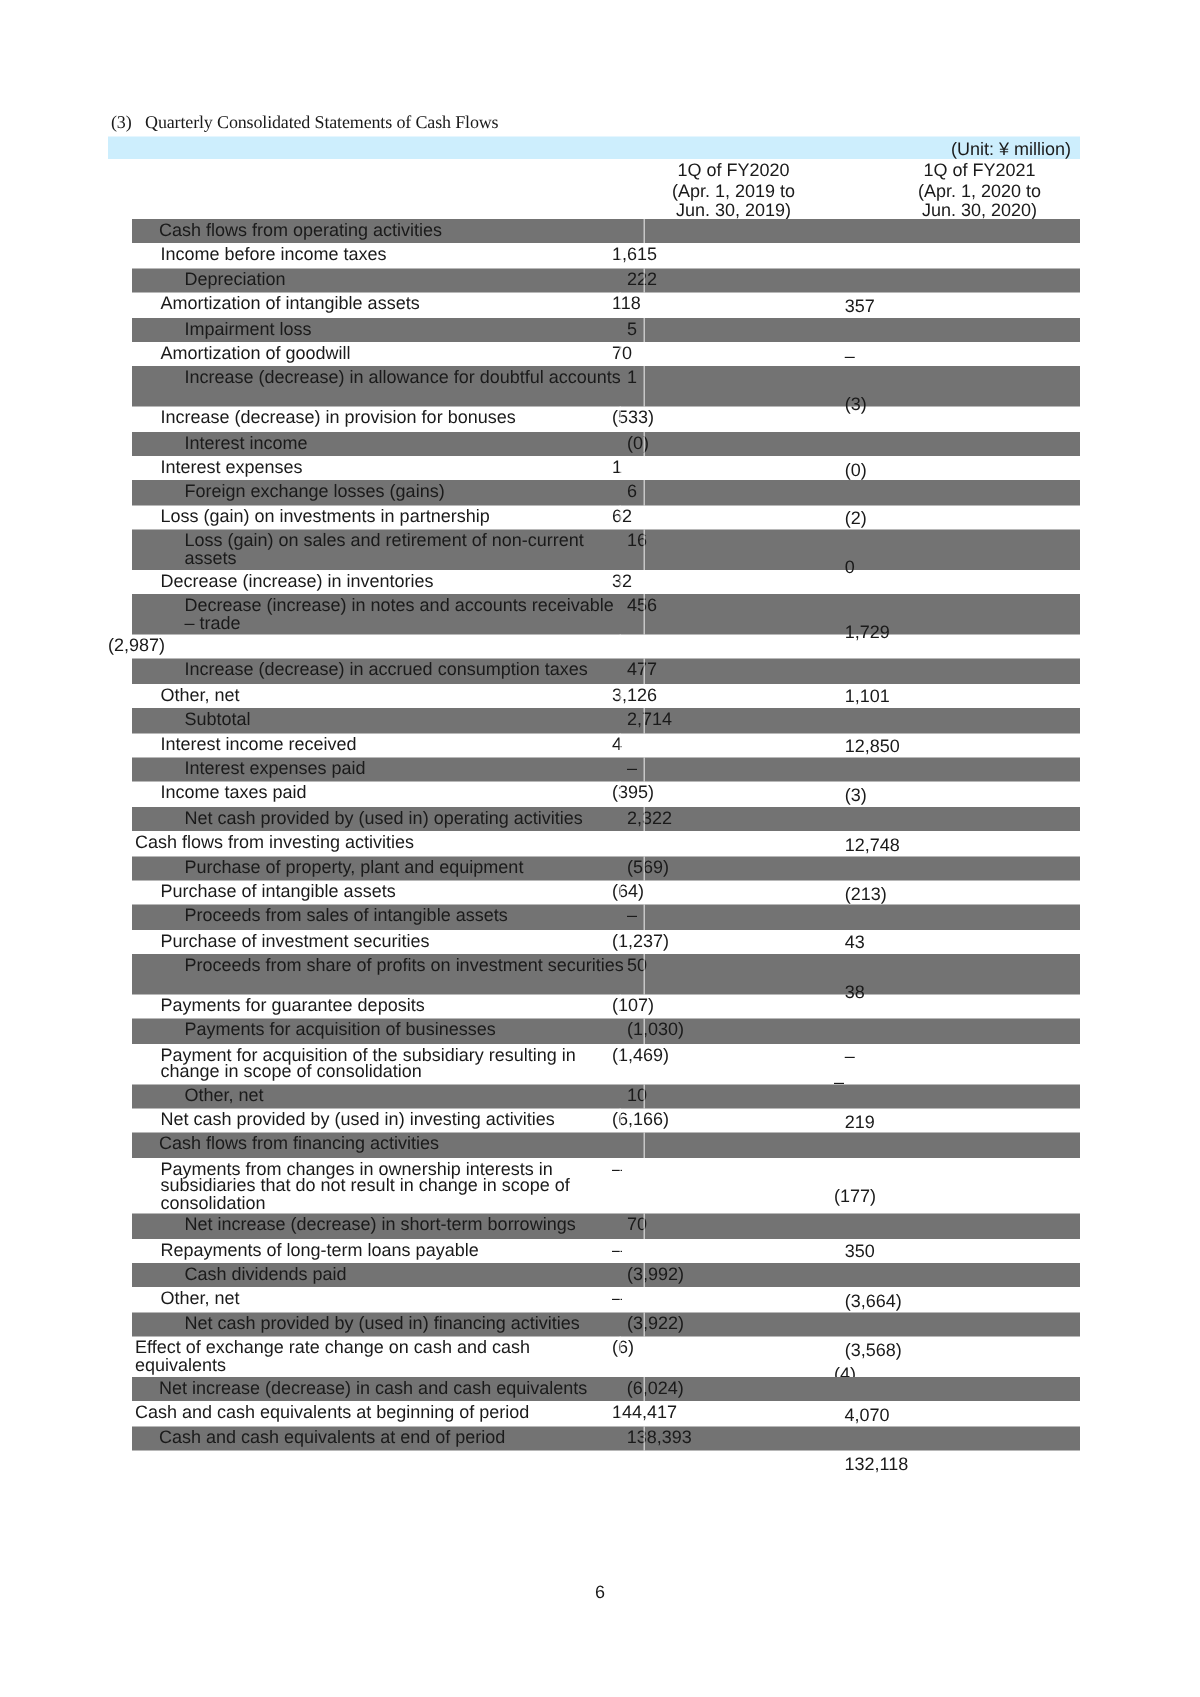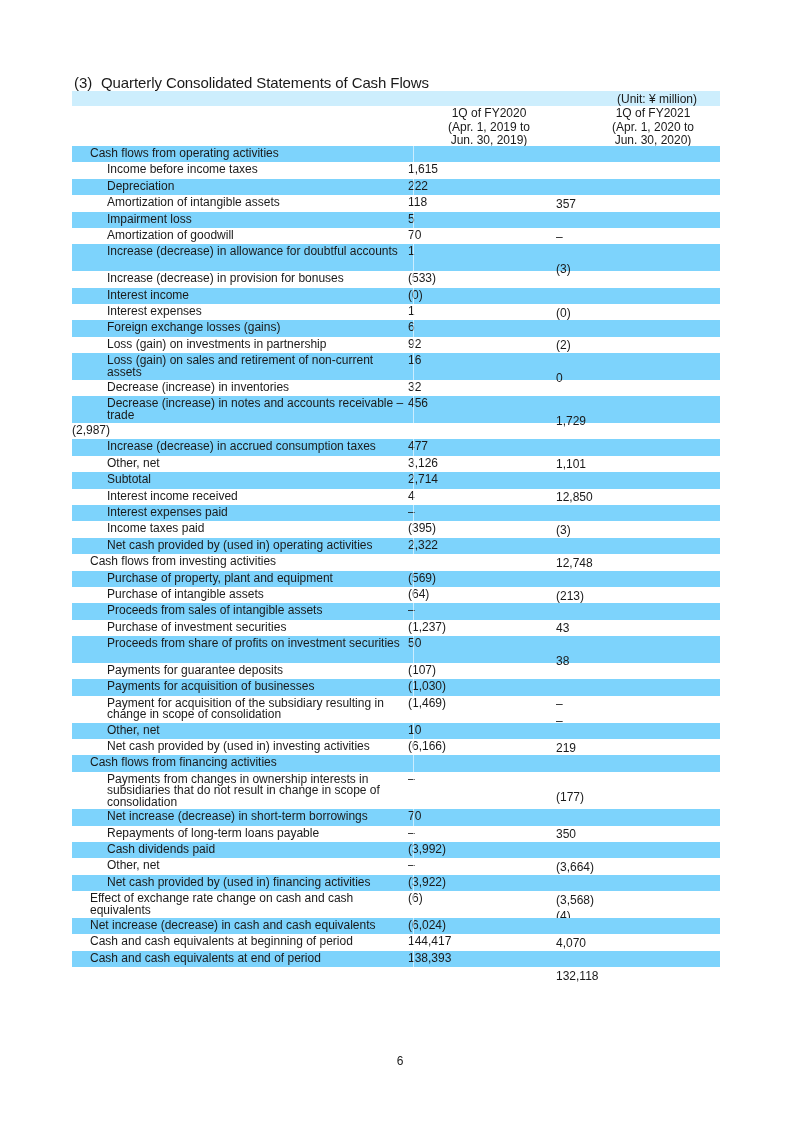--- a/index.html
+++ b/index.html
@@ -2,46 +2,46 @@
 <html><head>
 <meta charset="utf-8">
 <style>
   html, body { margin: 0; padding: 0; background: #ffffff; }
   body {
     width: 800px; height: 1131px; position: relative; overflow: hidden;
     font-family: "Liberation Sans", sans-serif; color: #1a1a1a;
   }
   .title {
     position: absolute; left: 74px; top: 74px;
-    font-size: 15px; letter-spacing: -0.1px;
+    font-size: 12px; letter-spacing: -0.1px; font-family: Liberation Serif, serif;
   }
   .title .num { margin-right: 9px; }
   .table {
     position: absolute; left: 72px; top: 91px; width: 648px;
     font-size: 12px;
   }
   .unit-row {
     height: 15px; background: #cdeefd; position: relative;
   }
   .unit-row .unit {
-    position: absolute; right: 23px; top: 1px; font-size: 12px; margin-left: 48px;
+    position: absolute; right: 6px; top: 1px; font-size: 12px; margin-left: 48px;
   }
   .head-row {
     height: 40px; position: relative;
   }
   .head-row .col {
     position: absolute; top: 1px; text-align: center; line-height: 13.5px; font-size: 12px;
   }
   .head-row .c1 { left: 342px; width: 150px; }
   .head-row .c2 { left: 506px; width: 150px; }
   .row {
     position: relative; display: flex; align-items: flex-start;
     line-height: 11.5px;
   }
-  .row.shaded { background: #7dd3fc; }
+  .row.shaded { background: #737373; margin-left: 16px; }
   .row .label {
     width: 336px; padding: 2px 0 2px 0; box-sizing: border-box;
   }
   .row.l0 .label { padding-left: 18px; }
   .row.l1 .label { padding-left: 35px; }
   .row .v1 { width: 148px; text-align: left; padding-top: 2px; }
   .row .v2 { width: 160px; text-align: left; padding-top: 20px; padding-right: 4px; box-sizing: border-box; }
   .row.h1 { height: 16.4px; }
   .row.h2 { height: 26.8px; }
   .row.h3 { height: 37.6px; }
@@ -136,21 +136,21 @@
       </div>
       <div class="row l1 h1 shaded">
         <div class="sep1"></div>
         <div class="label">Foreign exchange losses (gains)</div>
         <div class="v1">6</div>
         <div class="v2">(2)</div>
       </div>
       <div class="row l1 h1">
         <div class="sep1"></div>
         <div class="label">Loss (gain) on investments in partnership</div>
-        <div class="v1">92</div>
+        <div class="v1">62</div>
         <div class="v2">65</div>
       </div>
       <div class="row l1 h2 shaded">
         <div class="sep1"></div>
         <div class="label">Loss (gain) on sales and retirement of non-current assets</div>
         <div class="v1">16</div>
         <div class="v2">0</div>
       </div>
       <div class="row l1 h1">
         <div class="sep1"></div>

